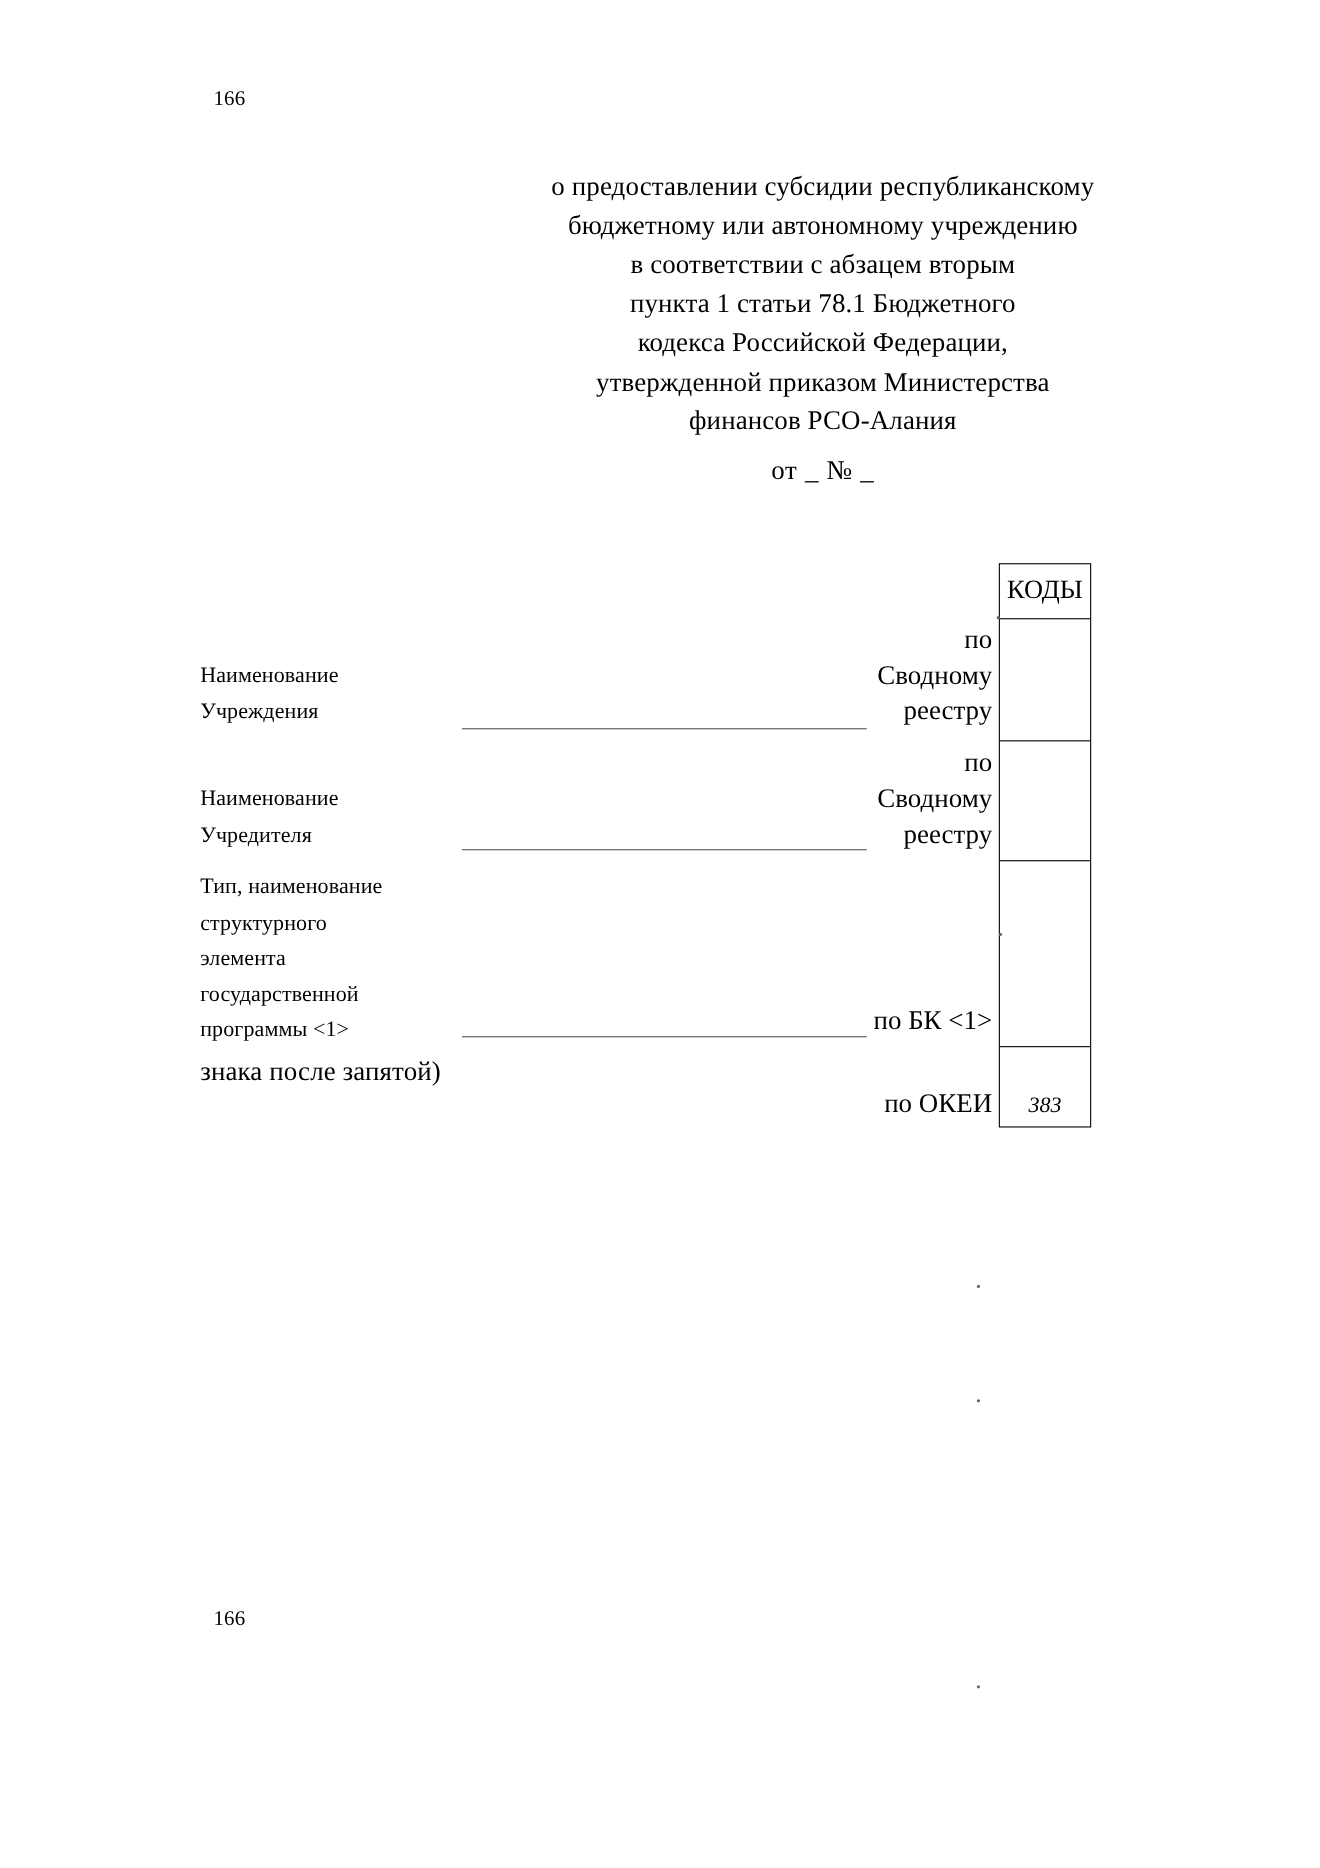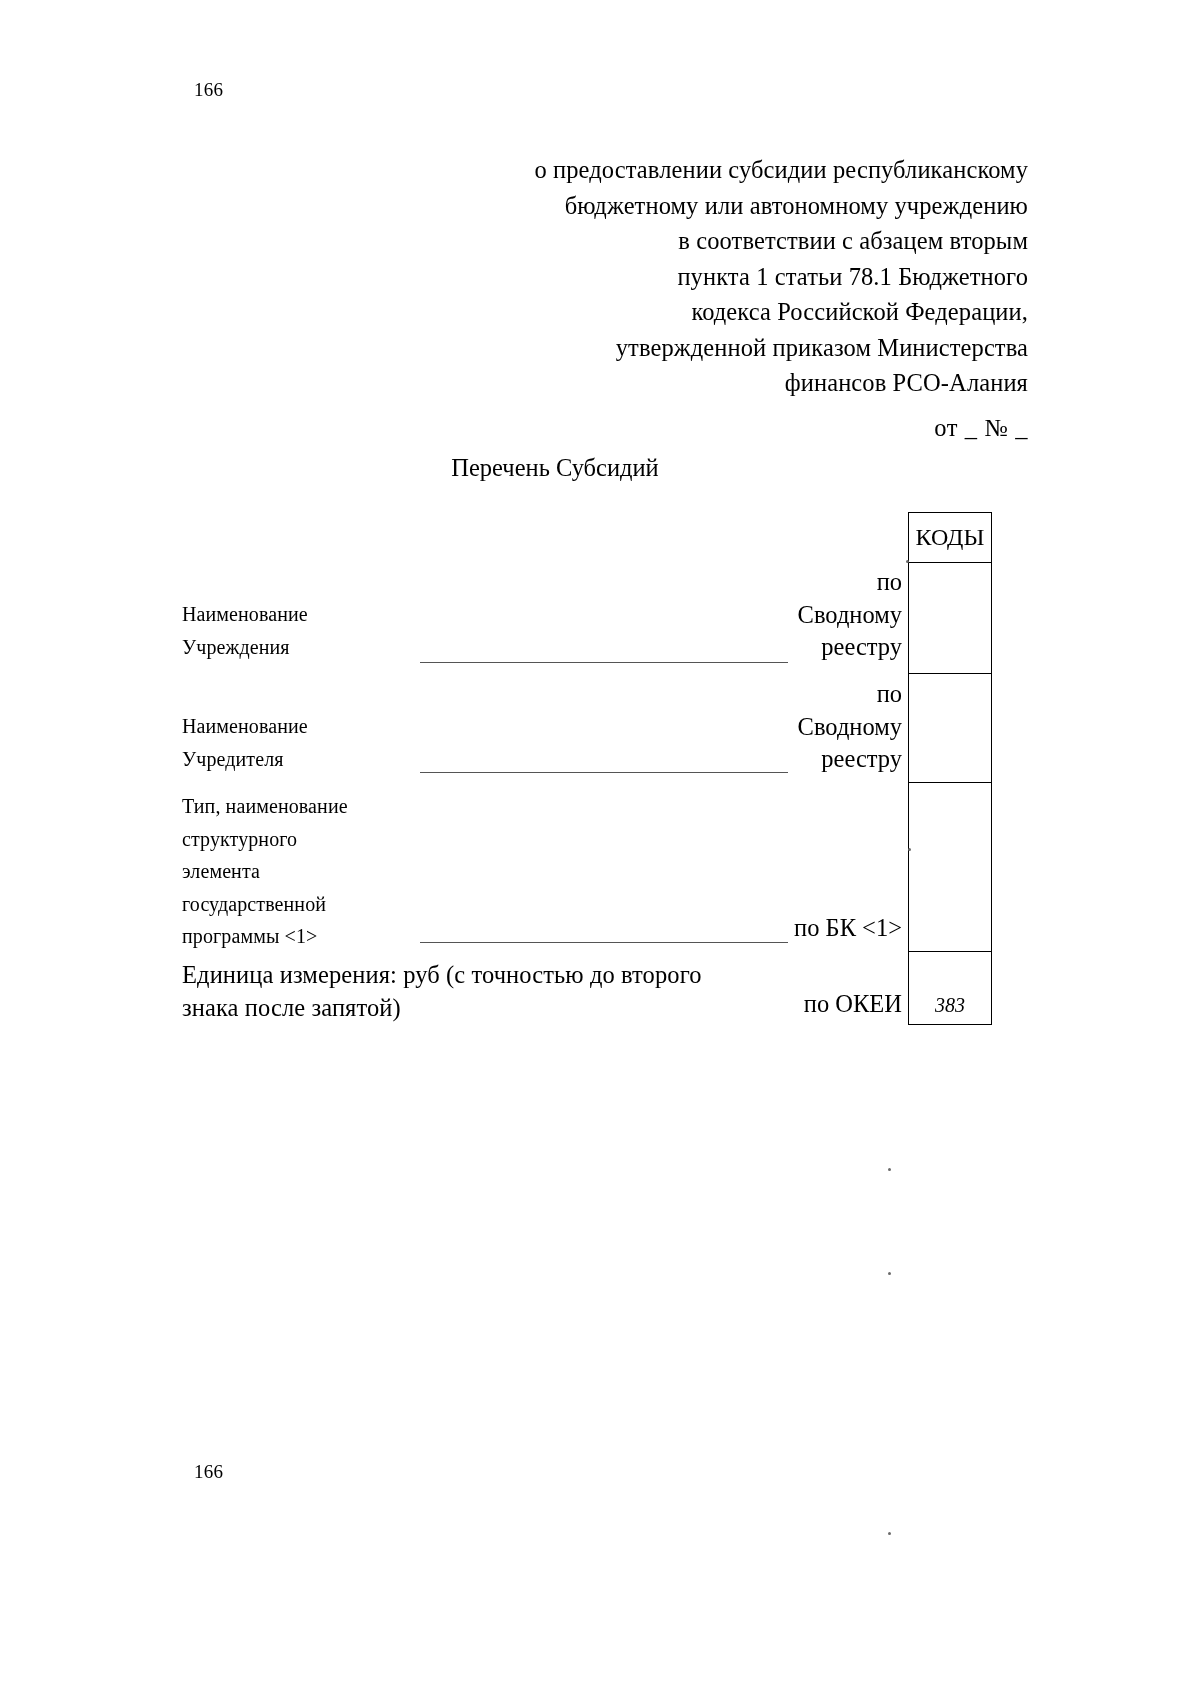--- a/index.html
+++ b/index.html
@@ -31,21 +31,21 @@
   }
   .page-num.top  { top: 80px; }
   .page-num.bottom { top: 1462px; }
 
   
   .approval-block {
     position: absolute;
     right: 172px;
     top: 152px;
     width: 560px;
-    text-align: right;
+    text-align: center;
     font-size: 24.5px;
     line-height: 35.5px;
     letter-spacing: 0.1px;
   }
   .approval-block div { white-space: nowrap; }
   .approval-date {
     margin-top: 9px;
     letter-spacing: 0.6px;
   }
 
@@ -151,21 +151,20 @@
     <div>о предоставлении субсидии республиканскому</div>
     <div>бюджетному или автономному учреждению</div>
     <div>в соответствии с абзацем вторым</div>
     <div>пункта 1 статьи 78.1 Бюджетного</div>
     <div>кодекса Российской Федерации,</div>
     <div>утвержденной приказом Министерства</div>
     <div>финансов РСО-Алания</div>
     <div class="approval-date">от _ № _</div>
   </div>
 
-  <div class="doc-title">Перечень Субсидий</div>
 
   <div class="codes-col">
     <div class="codes-header">КОДЫ</div>
     <div class="codes-cell c1"></div>
     <div class="codes-cell c2"></div>
     <div class="codes-cell c3"></div>
     <div class="codes-cell c4">383</div>
   </div>
 
   <div class="row-label" style="top:598px;">
@@ -196,21 +195,20 @@
     <div>элемента</div>
     <div>государственной</div>
     <div>программы &lt;1&gt;</div>
   </div>
   <div class="row-ref" style="top:912px;">
     <div>по БК &lt;1&gt;</div>
   </div>
   <div class="fill-line" style="left:420px; top:942px; width:368px;"></div>
 
   <div class="unit-label">
-    <div>Единица измерения: руб (с точностью до второго</div>
     <div>знака после запятой)</div>
   </div>
   <div class="row-ref" style="top:988px;">
     <div>по ОКЕИ</div>
   </div>
 
   <div class="speck" style="left:906px; top:560px;"></div>
   <div class="speck" style="left:908px; top:848px;"></div>
   <div class="speck" style="left:888px; top:1168px;"></div>
   <div class="speck" style="left:888px; top:1272px;"></div>

